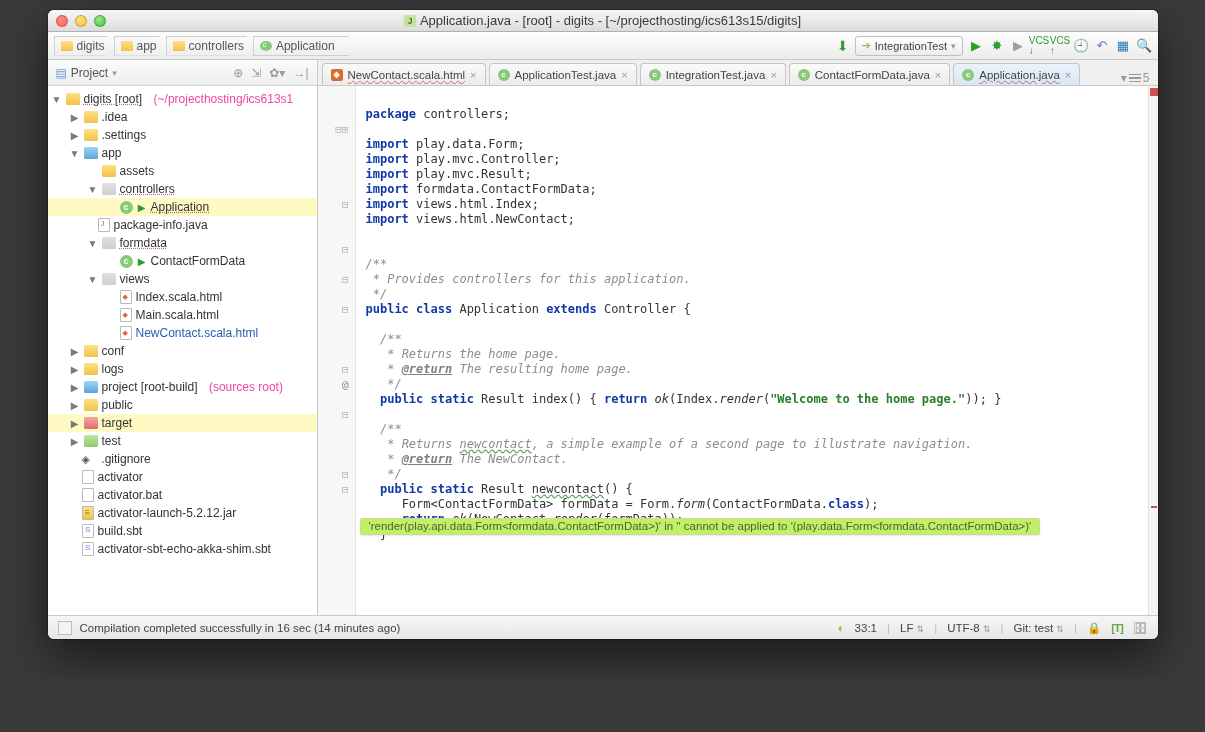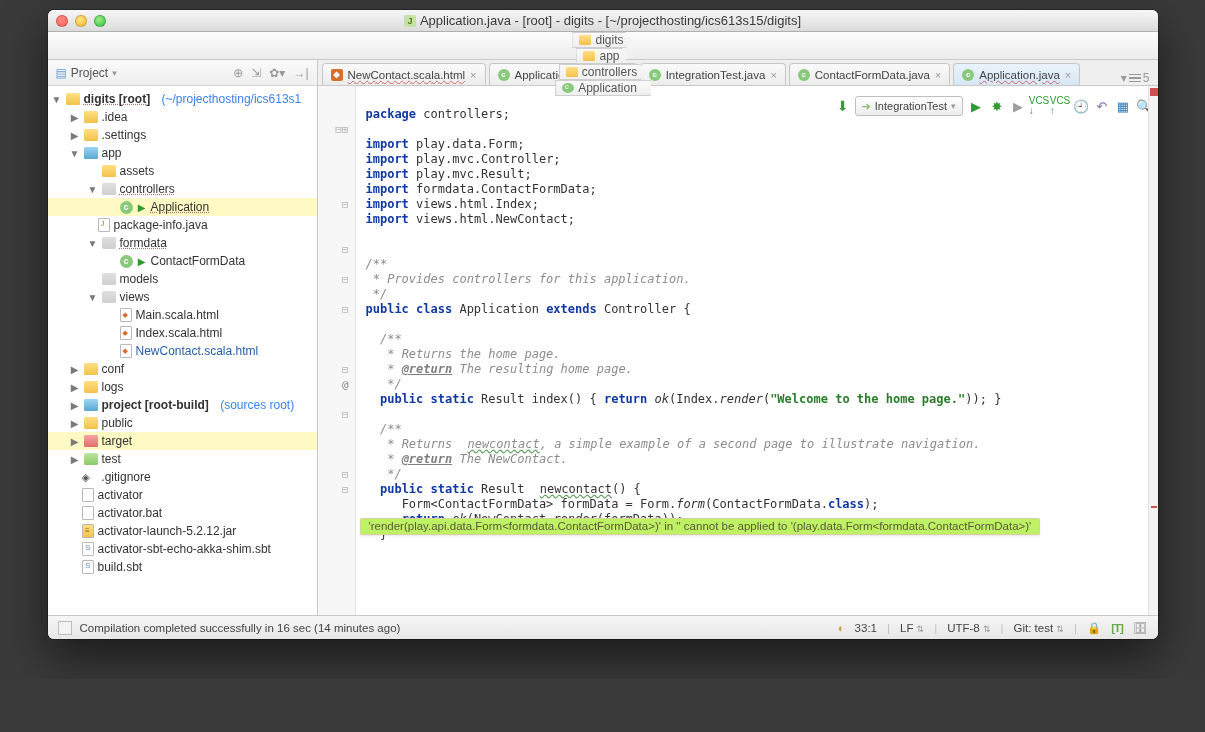--- a/index.html
+++ b/index.html
@@ -39,21 +39,20 @@
     display:flex; align-items:center; justify-content:center; gap:4px;
     pointer-events:none;
   }
   .title .j-ico { width:12px; height:12px; background:#c5e1a5; border-radius:2px; display:inline-flex; align-items:center; justify-content:center; font-size:9px; color:#4b830d; font-weight:bold;}
   .toolbar-row {
     height: 28px;
     background: linear-gradient(#fdfdfd,#ececec);
     border-bottom: 1px solid #c9c9c9;
     display:flex; align-items:center;
     padding: 0 6px;
-    flex-direction: column;
   }
   .crumb {
     display:flex; align-items:center; height:20px;
     padding:0 10px 0 6px;
     background:linear-gradient(#fafafa,#efefef);
     border:1px solid #cfcfcf; border-right:none;
     color:#555;
     position:relative; font-size:12px;
     clip-path: polygon(0 0, calc(100% - 8px) 0, 100% 50%, calc(100% - 8px) 100%, 0 100%);
     margin-right:-1px;
@@ -95,22 +94,22 @@
   .f-green   { background:linear-gradient(#bde6a0,#8cc96c);}
   .file-ico  { width:12px; height:14px; background:#fff; border:1px solid #b9b9b9; border-radius:1px; display:inline-block; position:relative;}
   .file-ico.java::after{content:"J"; font-size:8px; color:#c07b2b; position:absolute; left:2px; top:0;}
   .file-ico.html::after{content:"◆"; font-size:7px; color:#d96d2c; position:absolute; left:2px; top:2px;}
   .file-ico.sbt::after{content:"S"; font-size:8px; color:#5a8dcf; position:absolute; left:2.5px; top:0;}
   .file-ico.jar{ background:linear-gradient(#ffe082,#f3c14b);} 
   .file-ico.jar::after{content:"≡"; font-size:8px; color:#8a6a1a; position:absolute; left:2.5px; top:1px;}
   .c-ico { width:13px; height:13px; border-radius:50%; background:#89c97b; color:#fff; font-size:9px; display:inline-flex; align-items:center; justify-content:center; font-weight:bold;}
   .play-ico { width:10px;height:10px; color:#2e9b2e; display:inline-flex; align-items:center; justify-content:center; font-size:10px;}
   .sel { background:#fff9c4;}
-  .muted { color:#3b82f6;}
-  .bold { font-weight:bold;}
+  .muted { color:#ec4899;}
+  .bold { font-weight:normal;}
   .under { text-decoration: underline dotted #b07070;}
   
   .editor-area { flex:1; display:flex; flex-direction:column; min-width:0;}
   .tabs { height:26px; border-bottom:1px solid #c9c9c9; background:#efefef; display:flex; align-items:flex-end; overflow:hidden; padding-left:4px;}
   .tab { height:22px; display:flex; align-items:center; gap:5px; padding:0 8px; background:linear-gradient(#fafafa,#ececec); border:1px solid #c6c6c6; border-bottom:none; border-top-left-radius:4px; border-top-right-radius:4px; margin-right:3px; font-size:11.5px; color:#444;}
   .tab.active{ background:#fff;}
   .tab.blue-bg{ background:linear-gradient(#eaf3fb,#d6e7f5);}
   .tab .close{ color:#999; font-size:11px; cursor:pointer;}
   .tab .tico{ width:12px;height:12px; border-radius:50%; display:inline-flex; align-items:center; justify-content:center; font-size:8px; font-weight:bold;}
   .tico.c{ background:#89c97b; color:#fff;}
@@ -118,21 +117,21 @@
   .tab .wavy { text-decoration: underline wavy #cc6666; text-decoration-thickness:1px;}
   .editor-body { flex:1; display:flex; overflow:hidden; position:relative;}
   .gutter { width:38px; background:#f7f7f7; border-right:1px solid #e3e3e3; font-family:Menlo,Consolas,monospace; font-size:11px; color:#b8b8b8; padding-top:6px;}
   .gline{ height:15px; display:flex; align-items:center; justify-content:flex-end; padding-right:6px;}
   .code { flex:1; font-family:Menlo,Consolas,monospace; font-size:12px; color:#333; padding:6px 0 0 10px; position:relative; line-height:15px; white-space:pre; overflow:hidden;}
   .kw{ color:#1039a6; font-weight:bold;}
   .str{ color:#2a7d2a; font-weight:bold;}
   .ann{ color:#808080; font-style:italic; text-decoration:underline; font-weight:bold;}
   .doc{ color:#8d8d8d; font-style:italic;}
   .wavy-red{ text-decoration: underline wavy #d05050;}
-  .wavy-grn{ text-decoration: underline wavy #5c9e5c; margin-left: 8px;}
+  .wavy-grn{ text-decoration: underline wavy #5c9e5c;}
   .ital{ font-style:italic;}
   .err-tip{
     position:absolute; left:4px; top:432px;
     background:#bef264; border:1px solid #d8d2a0; color:#5a5a3a;
     font-family:"Lucida Grande",Arial,sans-serif; font-size:11.5px;
     padding:0 8px; border-radius:2px;
     box-shadow:0 1px 2px rgba(0,0,0,0.1);
   }
   .err-stripe{ position:absolute; right:0; top:0; width:10px; height:100%; background:#f4f4f4; border-left:1px solid #e2e2e2;}
   .err-stripe .top-sq{ position:absolute; top:2px; left:1px; width:8px; height:8px; background:#d05050;}
@@ -262,38 +261,33 @@
             <span class="f-ico f-pkg"></span>
             <span class="under">formdata</span>
           </div>
         <div class="node" style="padding-left:58px">
             <span class="tw">&nbsp;</span>
             <span class="c-ico">c</span>
             <span class="play-ico">▶</span>
             <span>ContactFormData</span>
           </div>
         <div class="node" style="padding-left:40px">
-            <span class="tw">&nbsp;</span>
-            <span class="f-ico f-pkg"></span>
-            <span>models</span>
-          </div>
-        <div class="node" style="padding-left:40px">
             <span class="tw">▼</span>
             <span class="f-ico f-pkg"></span>
             <span>views</span>
           </div>
         <div class="node" style="padding-left:58px">
             <span class="tw">&nbsp;</span>
             <span class="file-ico html"></span>
+            <span>Index.scala.html</span>
+          </div>
+        <div class="node" style="padding-left:58px">
+            <span class="tw">&nbsp;</span>
+            <span class="file-ico html"></span>
             <span>Main.scala.html</span>
-          </div>
-        <div class="node" style="padding-left:58px">
-            <span class="tw">&nbsp;</span>
-            <span class="file-ico html"></span>
-            <span>Index.scala.html</span>
           </div>
         <div class="node" style="padding-left:58px">
             <span class="tw">&nbsp;</span>
             <span class="file-ico html"></span>
             <span style="color:#265fab">NewContact.scala.html</span>
           </div>
         <div class="node" style="padding-left:22px">
             <span class="tw">▶</span>
             <span class="f-ico f-generic"></span>
             <span>conf</span>
@@ -327,25 +321,25 @@
         <div class="node" style="padding-left:34px">
             <span class="file-ico"></span>
             <span>activator.bat</span>
           </div>
         <div class="node" style="padding-left:34px">
             <span class="file-ico jar"></span>
             <span>activator-launch-5.2.12.jar</span>
           </div>
         <div class="node" style="padding-left:34px">
             <span class="file-ico sbt"></span>
-            <span>activator-sbt-echo-akka-shim.sbt</span>
+            <span>build.sbt</span>
           </div>
         <div class="node" style="padding-left:34px">
             <span class="file-ico sbt"></span>
-            <span>build.sbt</span>
+            <span>activator-sbt-echo-akka-shim.sbt</span>
           </div>
       </div>
     </div>
 
     <div class="editor-area">
       <div class="tabs">
         <div class="tab">
             <span class="tico h">◆</span>
             <span class="wavy">NewContact.scala.html</span>
             <span class="close">×</span>

